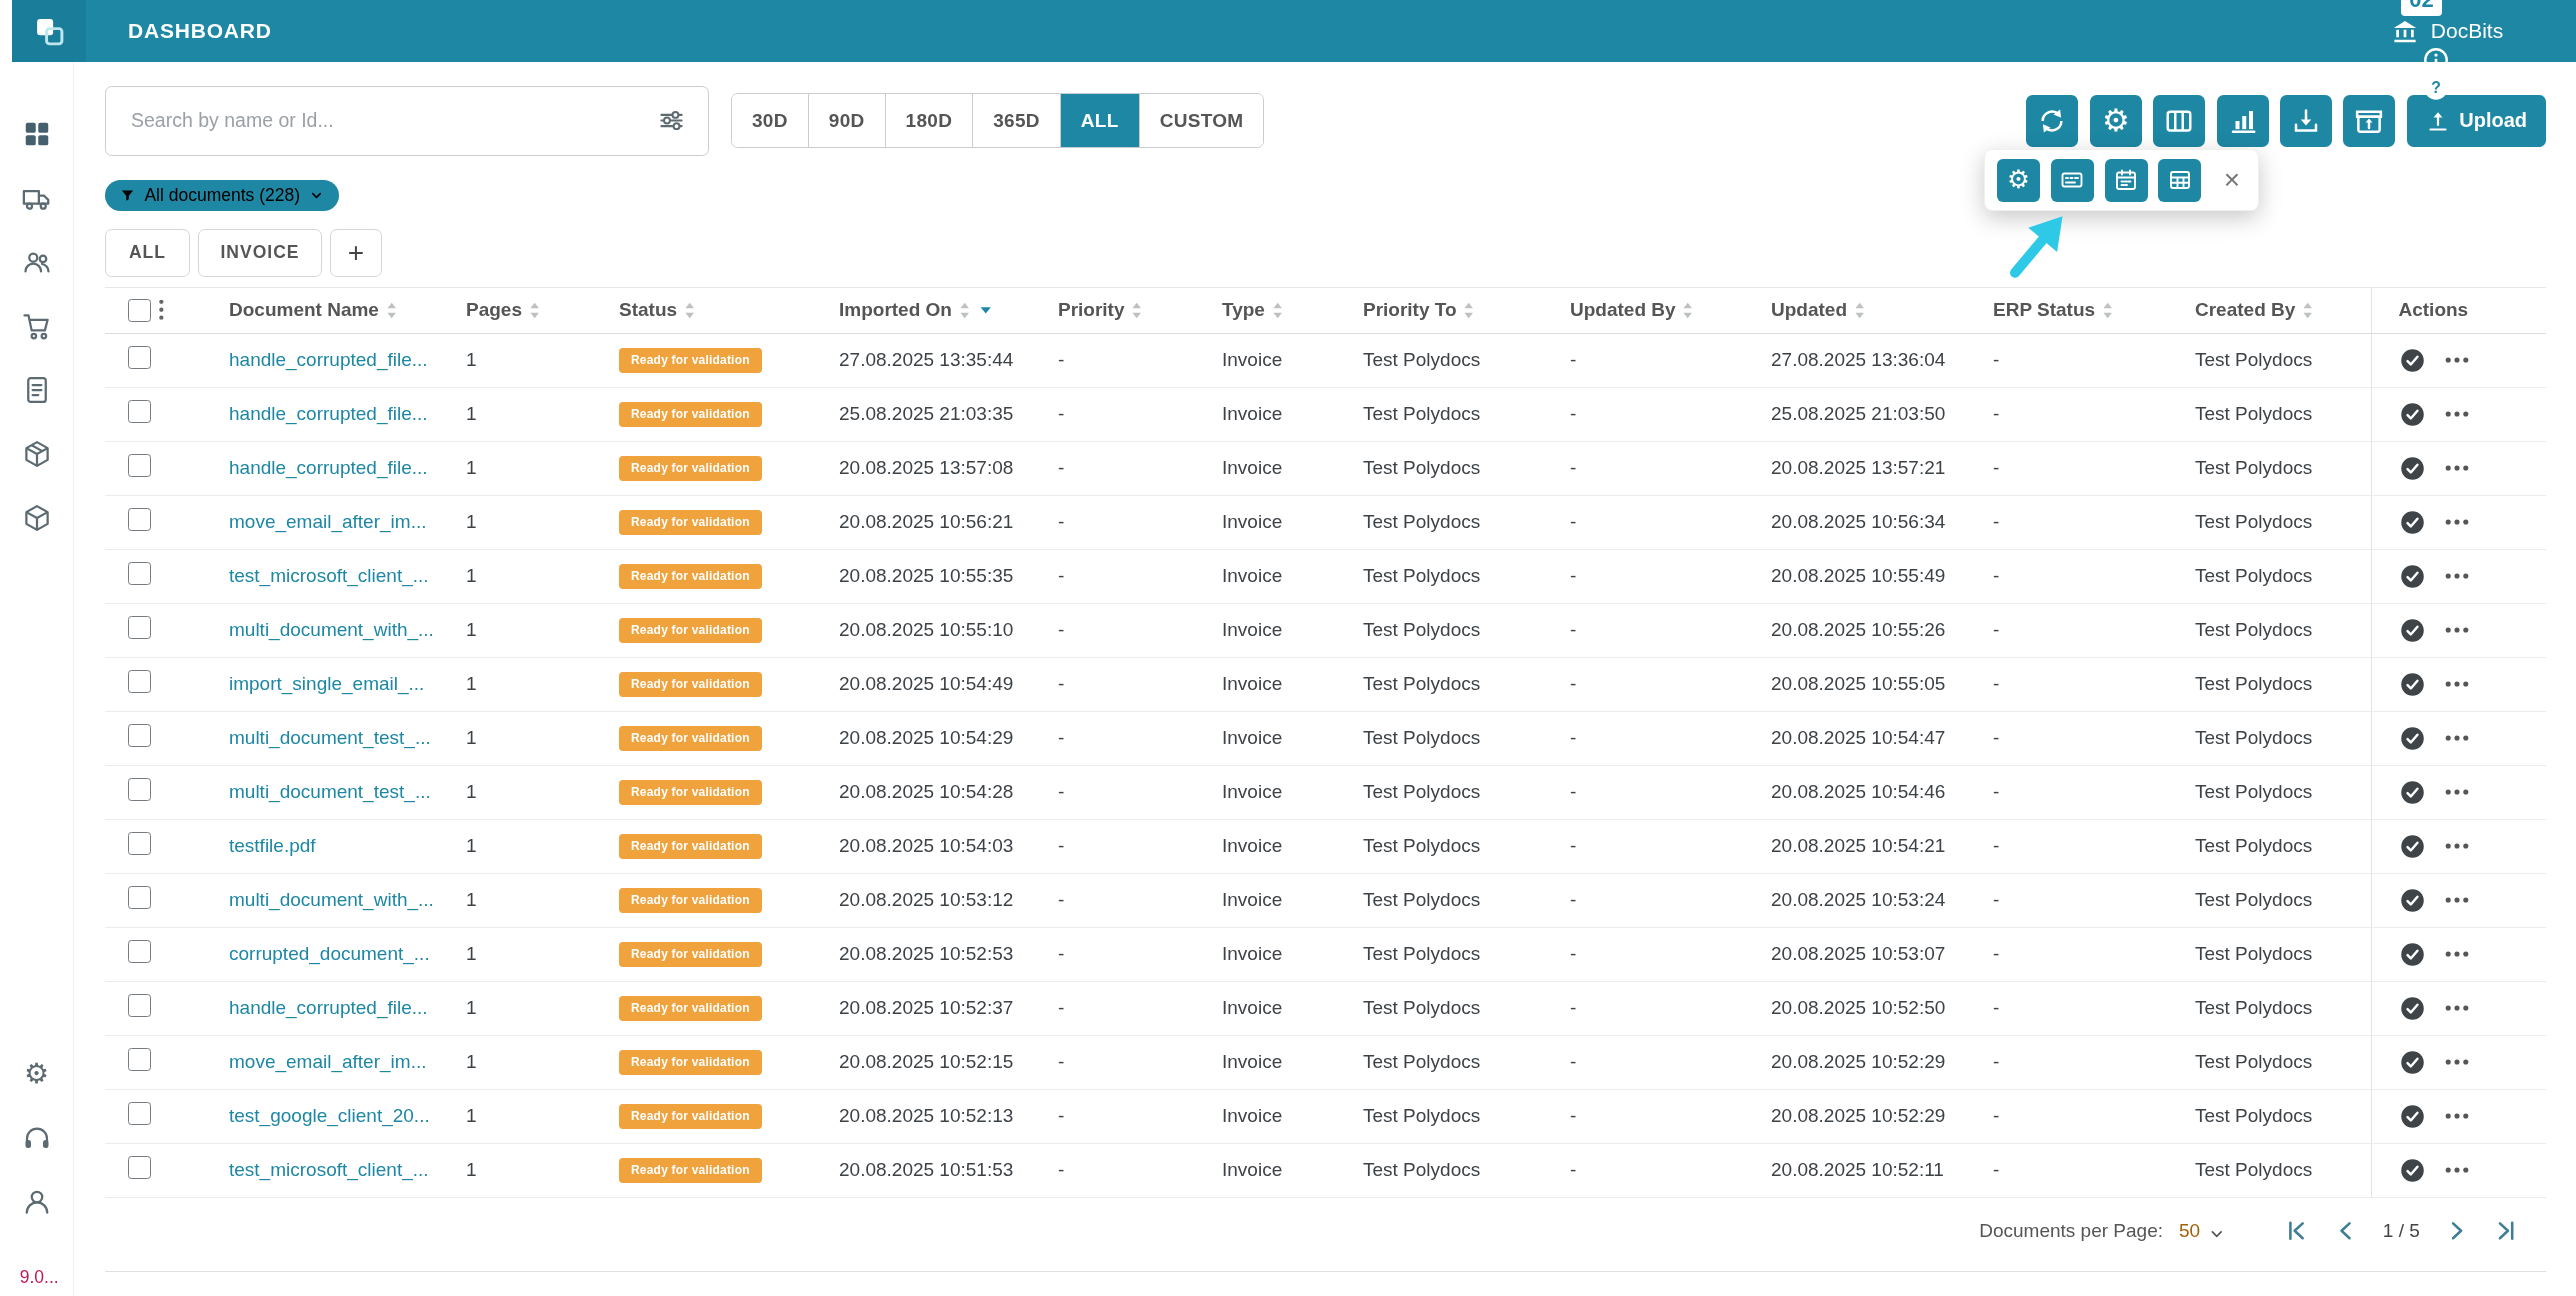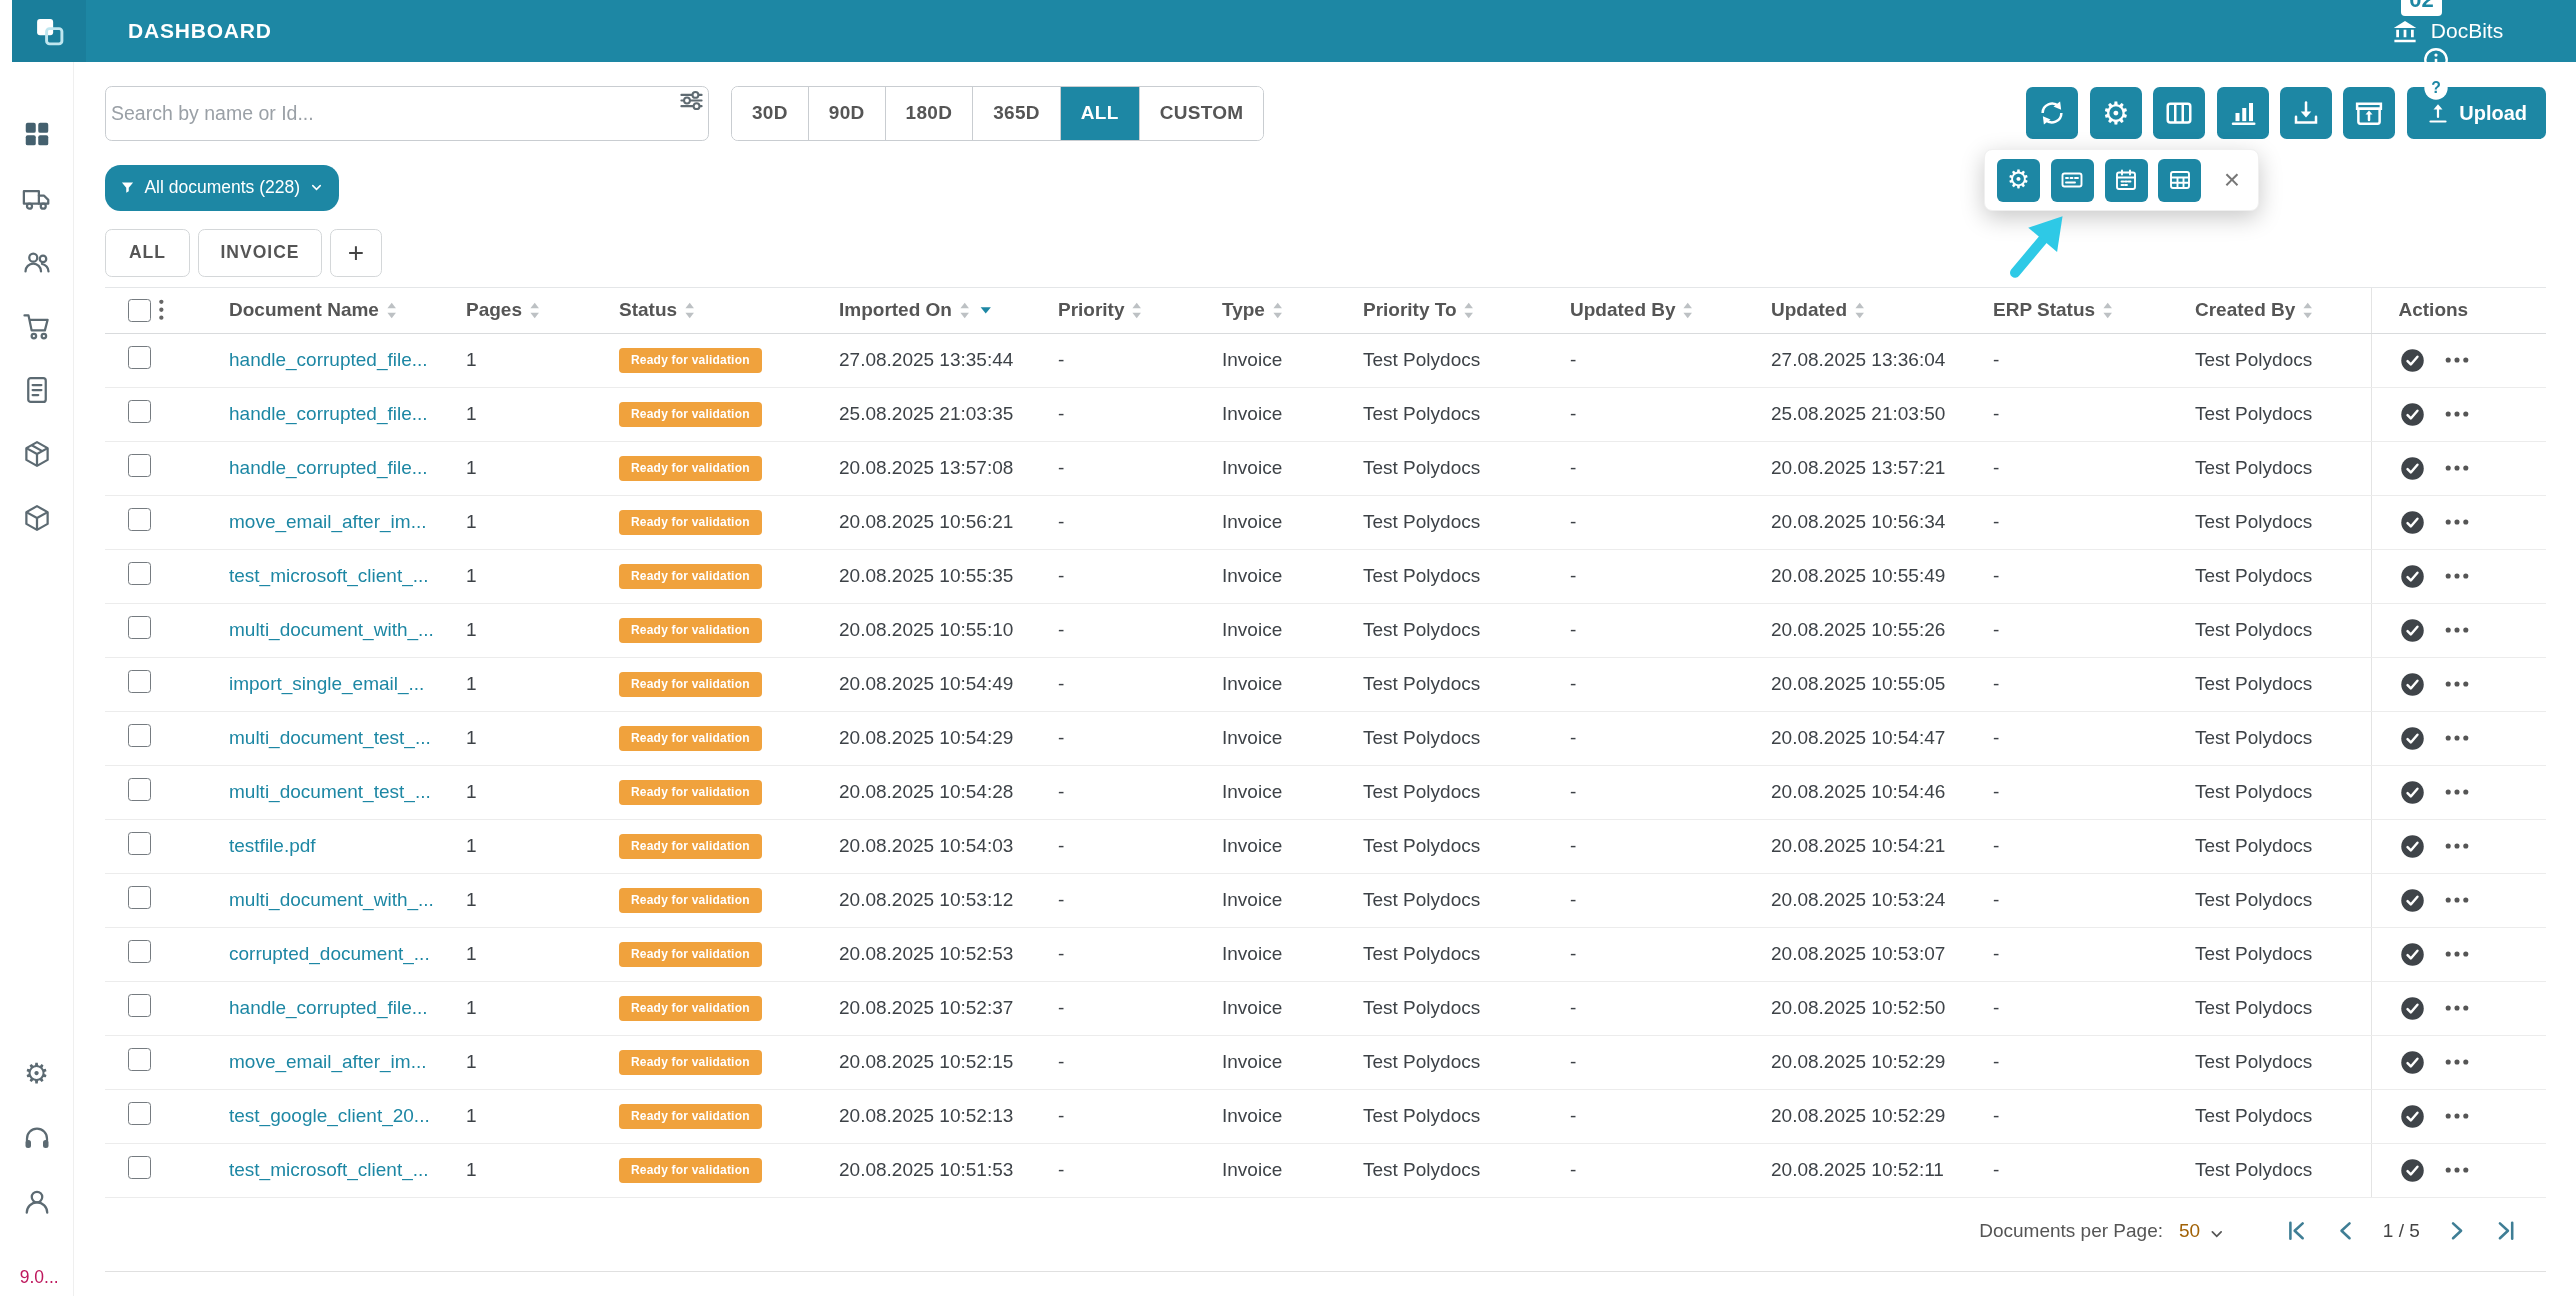--- a/index.html
+++ b/index.html
@@ -42,22 +42,22 @@
   .sb-icon{width:30px;height:30px;color:#5c6a72;}
   .sb-icon.active{color:#44606e;}
   .sb-glyph{font-size:28px;line-height:30px;color:#5c6a72;}
   .sidebar-bottom{margin-top:auto;display:flex;flex-direction:column;align-items:center;gap:34px;}
   .version{font-size:17.5px;color:#be185d;align-self:flex-start;padding-left:5.4px;margin-top:16px;}
 
   
   .main{position:absolute;left:74px;top:62px;right:0;bottom:0;padding:23.6px 30px 0 31px;}
 
   .toolbar{display:flex;align-items:center;}
-  .search{width:604px;height:55px;border:1.3px solid var(--border);border-radius:6.7px;
-    display:flex;padding:0 3px;background:#fff;}
+  .search{width:604px;height:70px;border:1.3px solid var(--border);border-radius:6.7px;
+    display:flex;align-items:center;padding:0 23px;background:#fff;}
   .search input{flex:1;border:0;outline:0;font-size:19.5px;color:#333;font-family:inherit;background:transparent;}
   .search input::placeholder{color:#9aa0a6;}
   .tune-icon{width:27px;height:27px;color:#5f6b72;flex:0 0 auto;}
 
   .date-group{display:flex;margin-left:22px;height:55px;border:1.3px solid var(--border);
     border-radius:6.7px;overflow:hidden;background:#fff;}
   .date-btn{display:grid;place-items:center;padding:0 20px;font-size:19px;font-weight:600;
     color:#555;background:#fff;border:0;border-left:1.3px solid var(--border);
     font-family:inherit;letter-spacing:0.3px;cursor:pointer;}
   .date-btn:first-child{border-left:0;}
@@ -67,22 +67,22 @@
   .icon-btn{width:52px;height:52px;border-radius:6.7px;background:var(--teal);color:#fff;
     display:grid;place-items:center;border:0;cursor:pointer;}
   .icon-btn svg{width:30px;height:30px;}
   .icon-btn .glyph{font-size:31px;line-height:1;color:#fff;}
   .upload-btn{height:52px;border-radius:6.7px;background:var(--teal);color:#fff;display:flex;
     align-items:center;gap:9.4px;padding:0 19px;font-size:20px;font-weight:600;border:0;
     font-family:inherit;cursor:pointer;}
   .upload-btn svg{width:24px;height:24px;}
 
   .chip-row{margin-top:24px;}
-  .chip{display:inline-flex;align-items:center;gap:9.4px;background:var(--teal);color:#ffffff;
-    height:46px;border-radius:15.5px;padding:0 15px;font-size:17.5px;cursor:pointer;text-align:right;}
+  .chip{display:inline-flex;align-items:center;gap:9.4px;background:var(--teal);color:#000000;
+    height:31px;border-radius:15.5px;padding:0 15px;font-size:17.5px;cursor:pointer;text-align:right;}
   .chip svg{width:15px;height:15px;}
 
   .tabs-row{margin-top:18px;display:flex;gap:8px;align-items:flex-end;}
   .tab{height:48px;min-width:85px;padding:0 21.5px;background:#fff;border:1.3px solid #d4d7d9;
     border-radius:6.7px;display:grid;place-items:center;font-size:17.5px;font-weight:600;
     color:#555;letter-spacing:1px;cursor:pointer;}
   .add-tab{width:52px;height:48px;background:#fff;border:1.3px solid #d4d7d9;border-radius:6.7px;
     display:grid;place-items:center;font-size:28px;color:#444;cursor:pointer;font-family:inherit;line-height:1;}
 
   

